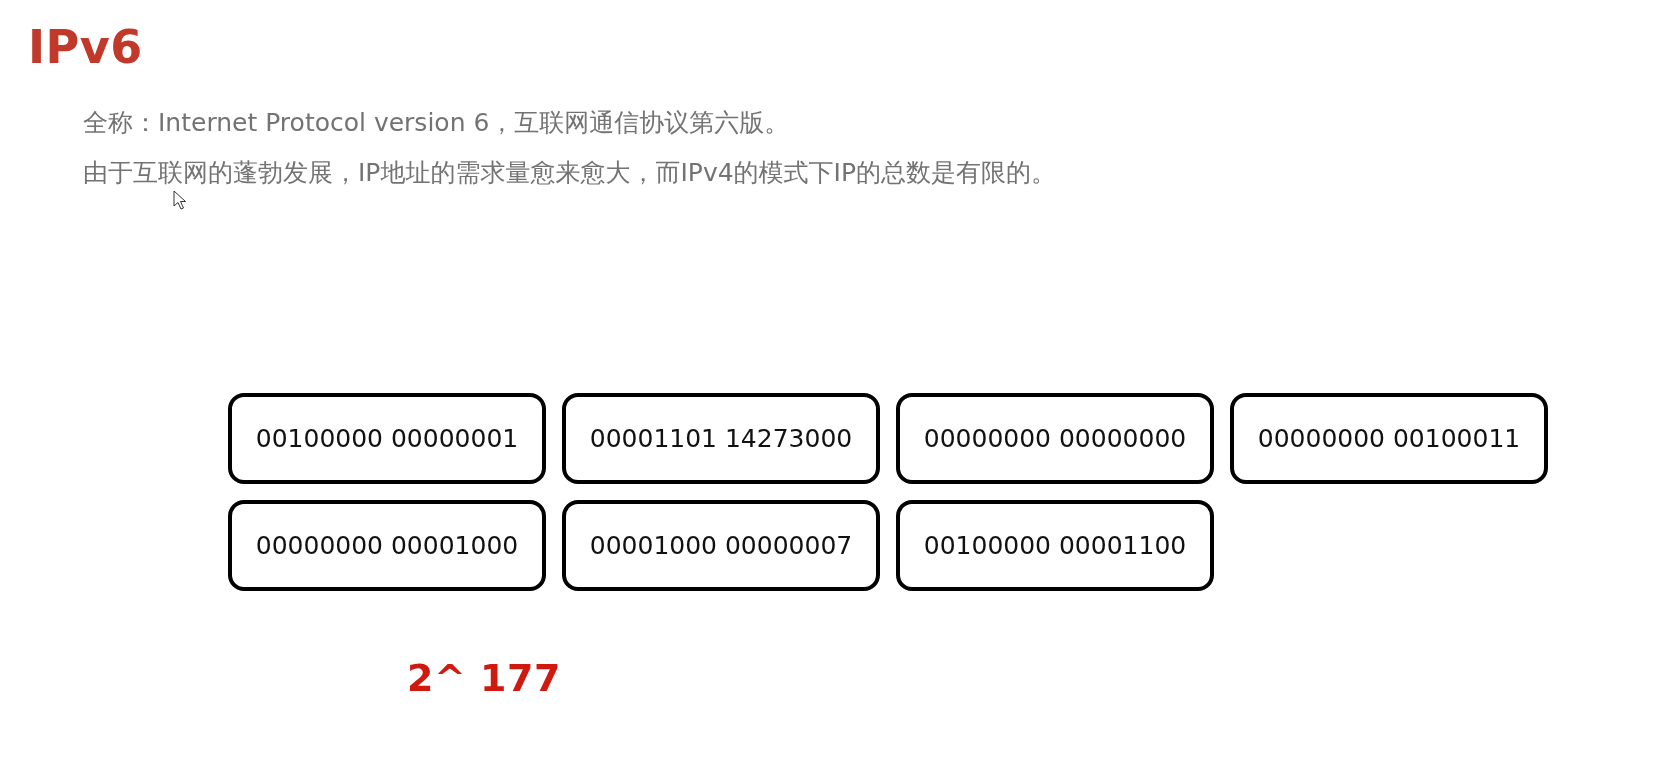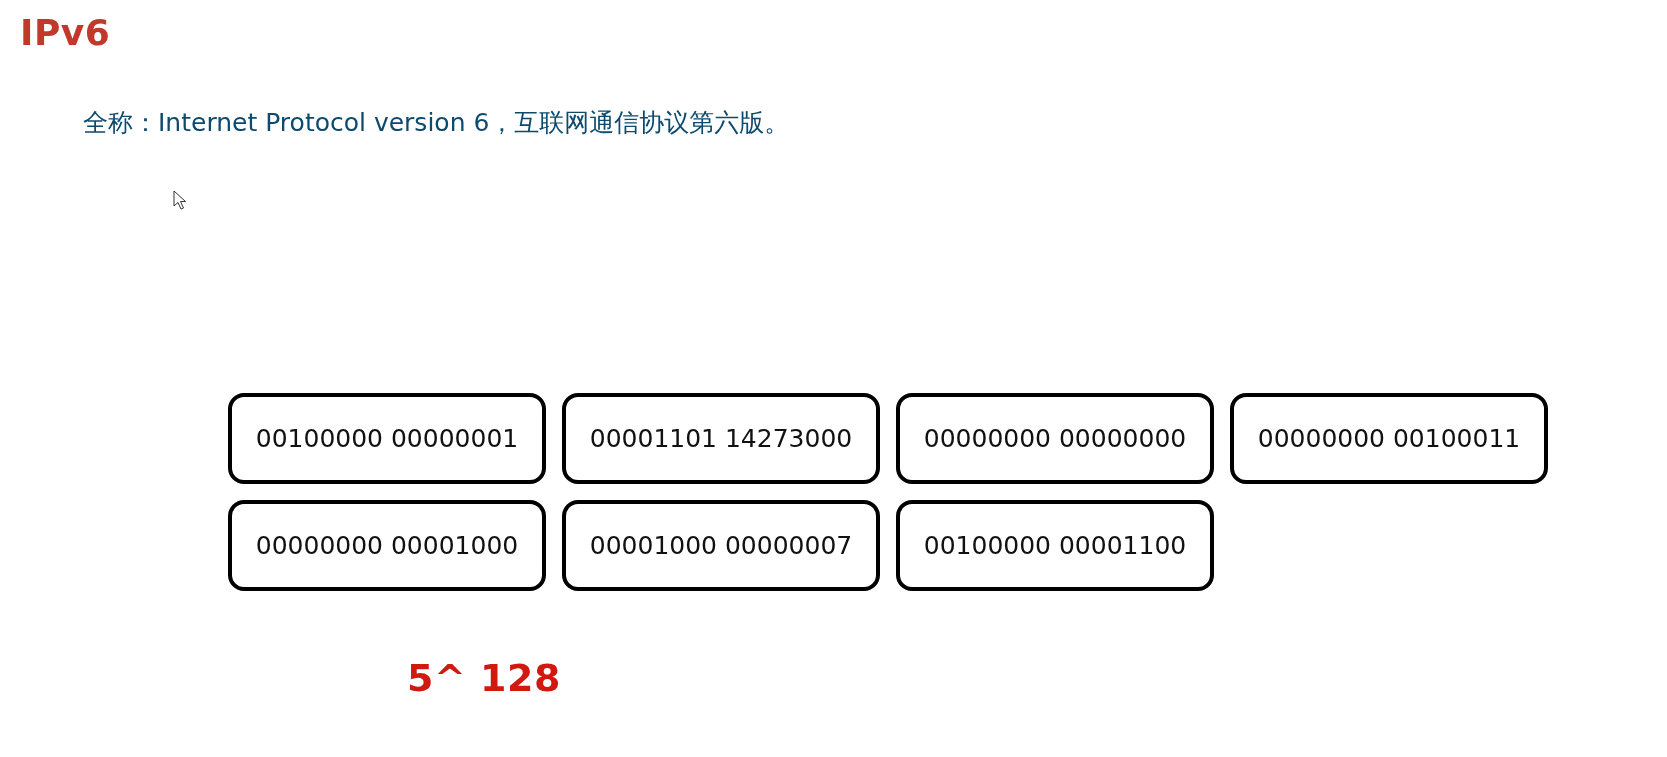--- a/index.html
+++ b/index.html
@@ -12,40 +12,40 @@
       height: 757px;
       position: relative;
       overflow: hidden;
       font-family: "DejaVu Sans", "Liberation Sans", sans-serif;
       color: #111111;
     }
     .slide-title {
       position: absolute;
       left: 20px;
       top: 12px;
-      font-size: 36px;
+      font-size: 46px;
       font-weight: bold;
       color: #c0392b;
       letter-spacing: 0.5px;
-      margin: 0;
+      margin: 8px;
     }
     .desc {
       position: absolute;
       left: 83px;
       top: 98px;
       margin: 0;
       padding: 0;
       list-style: none;
     }
     .desc li {
       font-size: 25px;
       line-height: 50px;
       height: 50px;
       white-space: nowrap;
-      color: #0c4a6e;
+      color: #737373;
     }
     .grid {
       position: absolute;
       left: 228px;
       top: 393px;
       width: 1320px;
       height: 198px;
       display: grid;
       grid-template-columns: repeat(4, 1fr);
       grid-template-rows: repeat(2, 1fr);
@@ -82,29 +82,30 @@
       height: 20px;
     }
   </style>
 </head>
 <body>
 
 <h1 class="slide-title">IPv6</h1>
 
 <ul class="desc">
   <li>全称：Internet Protocol version 6，互联网通信协议第六版。</li>
+  <li>由于互联网的蓬勃发展，IP地址的需求量愈来愈大，而IPv4的模式下IP的总数是有限的。</li>
 </ul>
 
 <div class="grid">
   <div class="cell">00100000 00000001</div>
   <div class="cell">00001101 14273000</div>
   <div class="cell">00000000 00000000</div>
   <div class="cell">00000000 00100011</div>
   <div class="cell">00000000 00001000</div>
   <div class="cell">00001000 00000007</div>
   <div class="cell">00100000 00001100</div>
 </div>
 
-<div class="formula">5^ 128</div>
+<div class="formula">2^ 177</div>
 
 <svg class="cursor" viewBox="0 0 14 20">
   <path d="M1 1 L1 16 L5 12.5 L8 19 L10.5 18 L7.5 11.5 L12.5 11.5 Z" fill="#ffffff" stroke="#333333" stroke-width="1"></path>
 </svg>
 
 </body></html>

